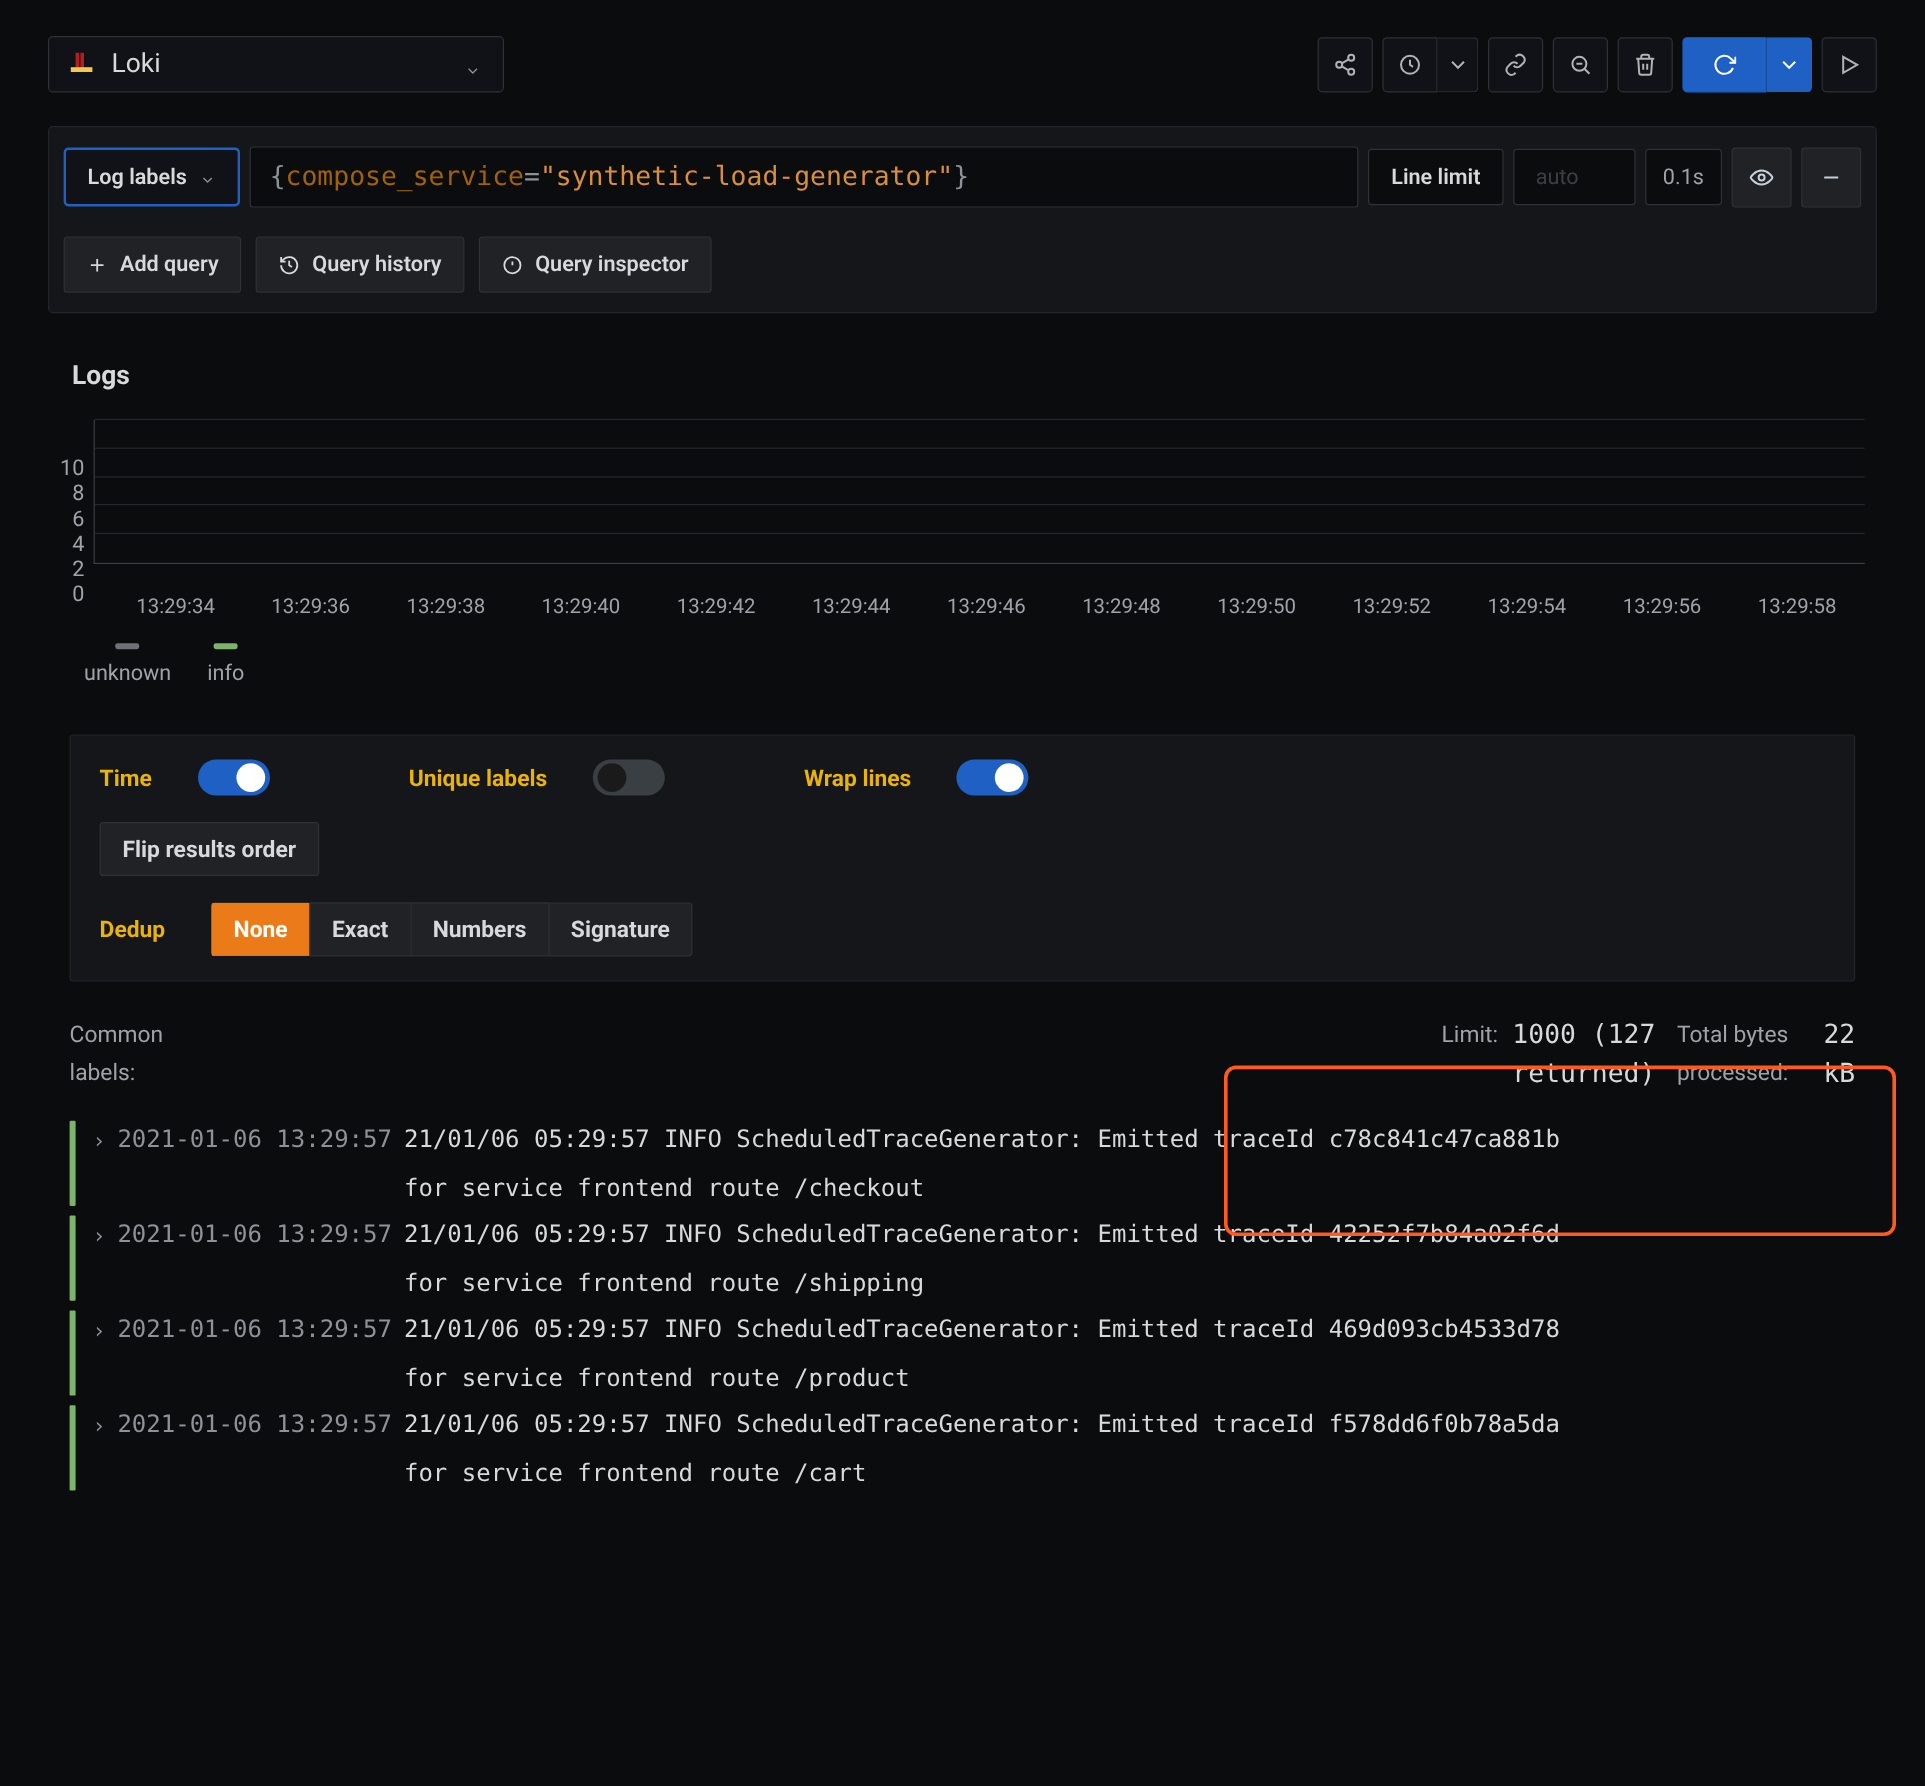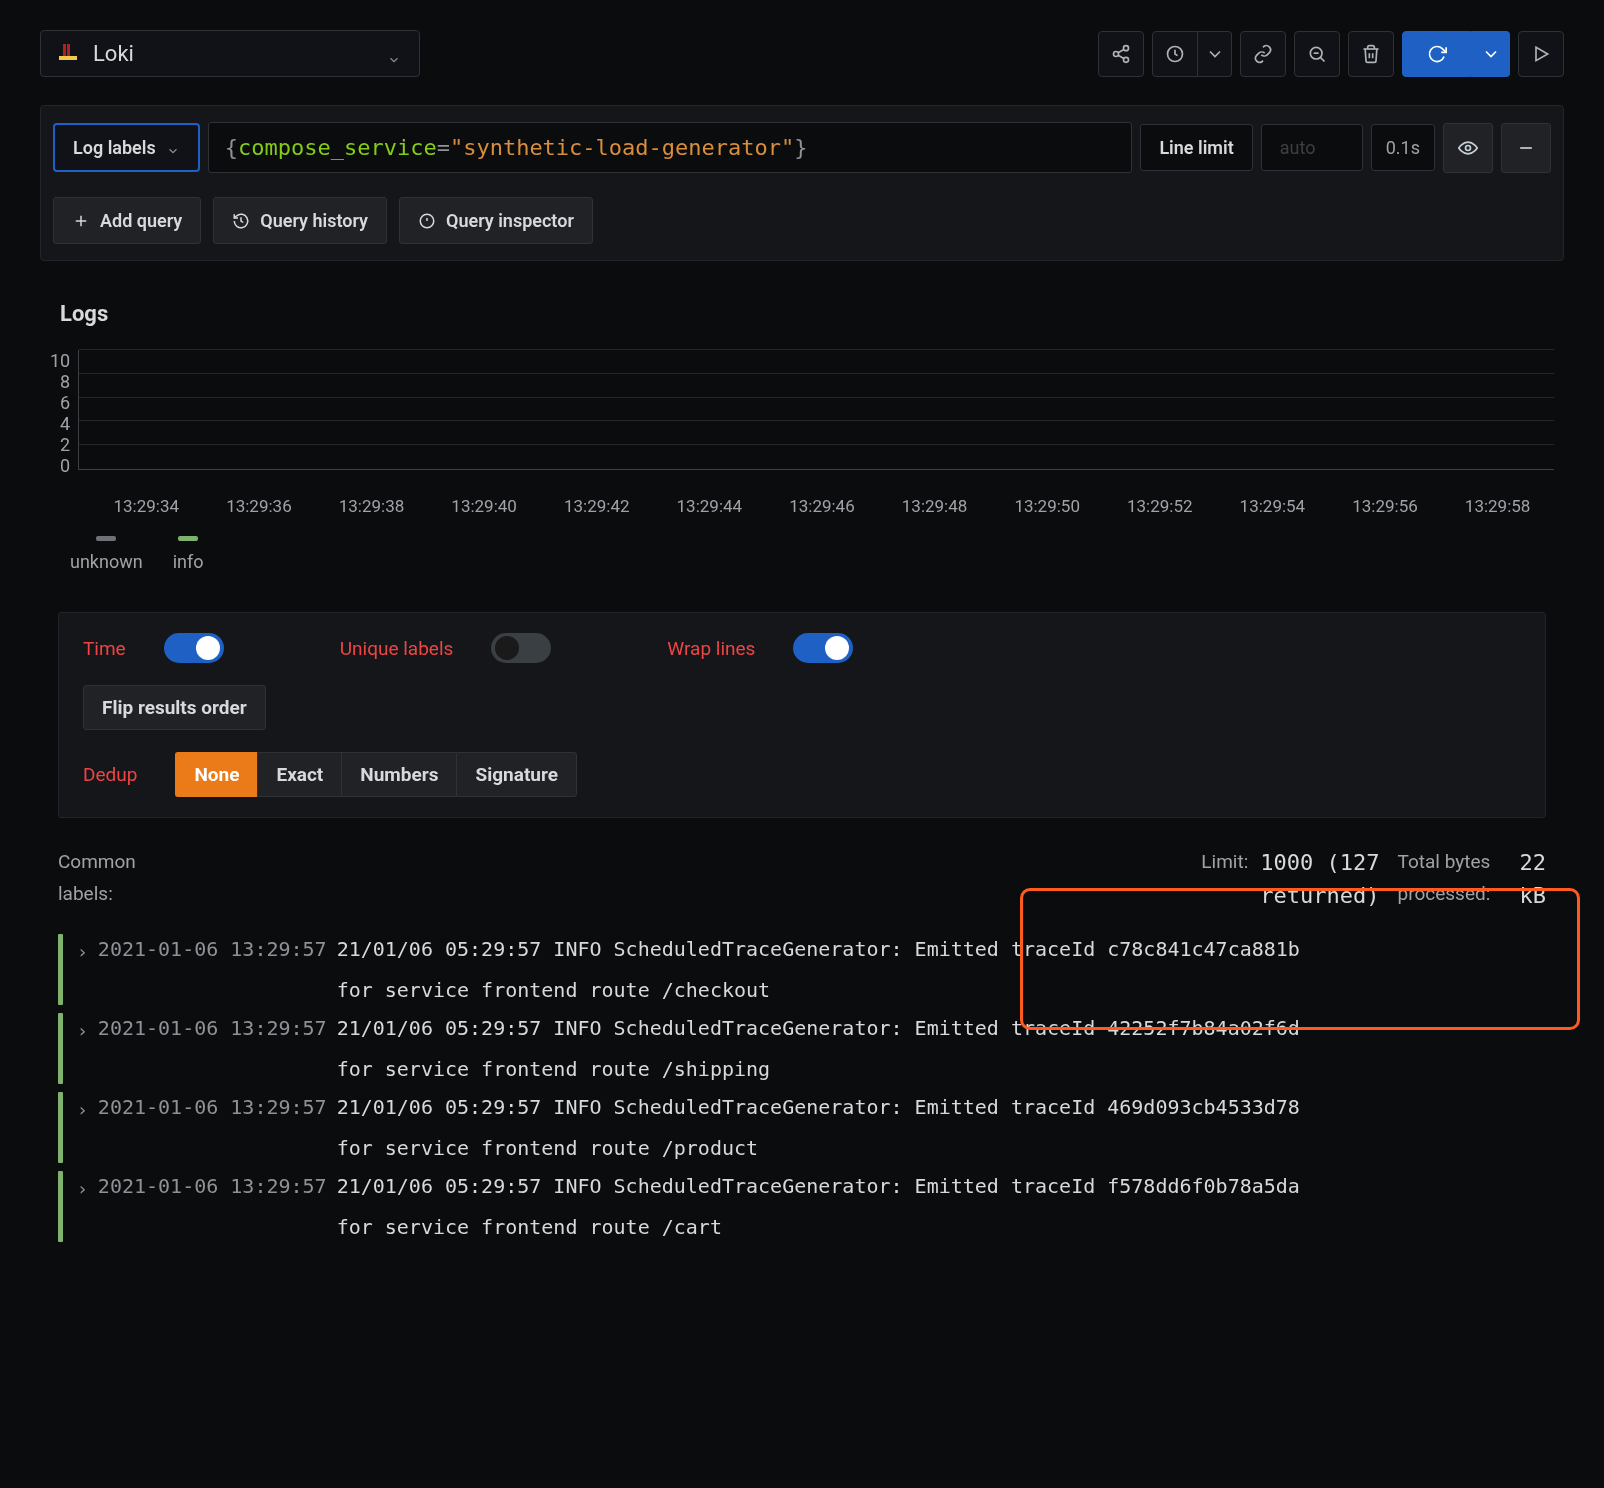--- a/index.html
+++ b/index.html
@@ -56,21 +56,21 @@
   .log-labels-btn {
     display:flex; align-items:center; gap:10px;
     background:#111217; border:2px solid #1f60c4; border-radius:4px;
     padding:12px 18px; color:#d8d9da; font-size:18px; font-weight:600;
   }
   .query-input {
     flex:1; background:#0b0c0e; border:1px solid #2c3235; border-radius:3px;
     padding:12px 16px; font-size:22px; font-family:monospace;
   }
   .tok-brace { color:#8e9297; }
-  .tok-key { color:#84cc16; }
+  .tok-key { color:#a16207; }
   .tok-eq { color:#8e9297; }
   .tok-str { color:#d98e3b; }
   .line-limit-label {
     background:#0b0c0e; border:1px solid #2c3235; border-radius:3px; padding:12px 18px;
     color:#d8d9da; font-size:18px; font-weight:600;
   }
   .line-limit-input {
     background:#0b0c0e; border:1px solid #2c3235; border-radius:3px; padding:12px 18px;
     color:#6e7277; font-size:18px; width:102px;
   }
@@ -91,21 +91,21 @@
     padding:12px 18px; color:#d8d9da; font-size:18px; font-weight:600;
   }
   .action-btn svg { width:18px; height:18px; stroke:currentColor; fill:none; stroke-width:2; }
 
   
   .logs-header { font-size:22px; font-weight:700; color:#d8d9da; margin:0 0 24px 20px; }
 
   .chart-wrap { margin:0 10px 20px 10px; }
   .chart { display:flex; height:140px; }
   .yaxis { display:flex; flex-direction:column; justify-content:space-between; align-items:flex-end;
-           padding-right:8px; font-size:18px; color:#9fa3a8; height:120px; }
+           padding-right:8px; font-size:18px; color:#9fa3a8; height:120px;margin-top:30px; }
   .plot { flex:1; position:relative; height:120px; border-left:1px solid #3a3f44; border-bottom:1px solid #3a3f44; }
   .grid-line { position:absolute; left:0; right:0; border-top:1px solid #24272b; }
   .bars { position:absolute; left:0; right:0; bottom:0; top:0; display:flex; align-items:flex-end; }
   .bar { flex:1; display:flex; align-items:flex-end; justify-content:center; }
   .bar span { display:block; width:8px; }
   .bar .unknown { background:#6e7277; }
   .bar .info { background:#7eb26d; }
   .xaxis { display:flex; margin-left:40px; margin-top:6px; font-size:17px; color:#9fa3a8; }
   .xaxis div { flex:1; text-align:center; white-space:nowrap; }
 
@@ -115,21 +115,21 @@
   .sw-unknown { background:#6e7277; }
   .sw-info { background:#7eb26d; }
 
   
   .opts-panel {
     background:#141619; border:1px solid #22252b; border-radius:3px;
     padding:20px 24px; margin:40px 18px 28px 18px;
   }
   .opts-row { display:flex; align-items:center; gap:38px; margin-bottom:22px; }
   .opts-row:last-child { margin-bottom:0; }
-  .opt-label { font-size:19px; font-weight:400; color:#ef4444; }
+  .opt-label { font-size:19px; font-weight:700; color:#eab308; }
   .toggle { width:60px; height:30px; border-radius:15px; position:relative; }
   .toggle .knob { position:absolute; top:3px; width:24px; height:24px; border-radius:50%; background:#fff; }
   .toggle.on { background:#1f60c4; }
   .toggle.on .knob { right:4px; }
   .toggle.off { background:#3a3f44; }
   .toggle.off .knob { left:4px; background:#1a1a1a; }
   .dedup-btn {
     background:#202226; border:1px solid #2c3235; padding:10px 18px;
     font-size:19px; font-weight:700; color:#d8d9da; border-radius:3px;
   }

